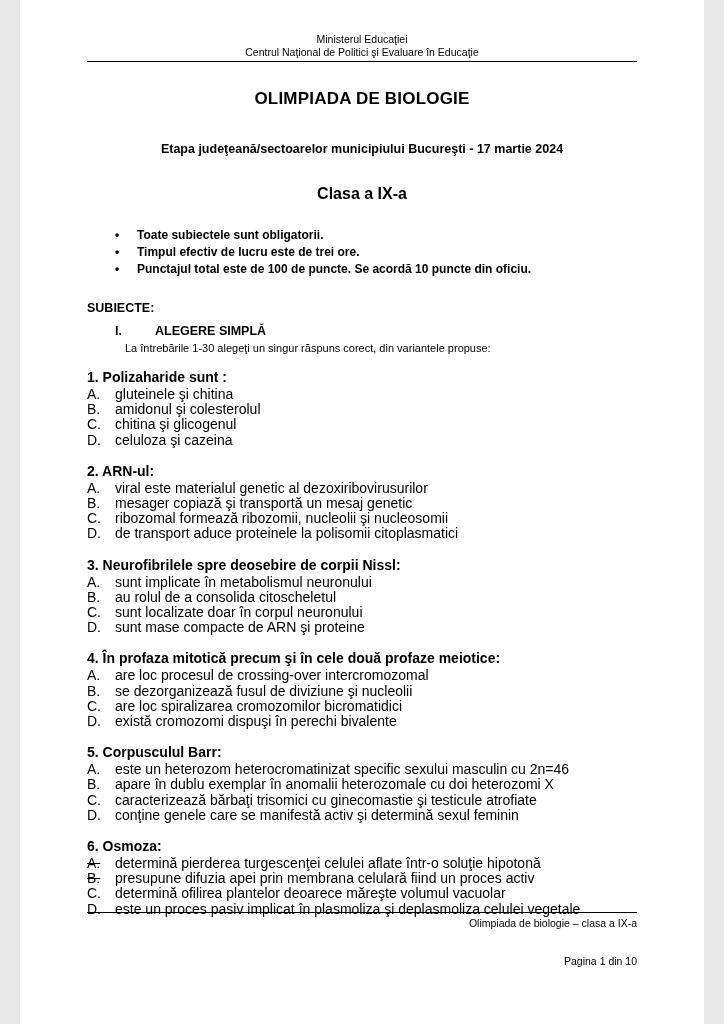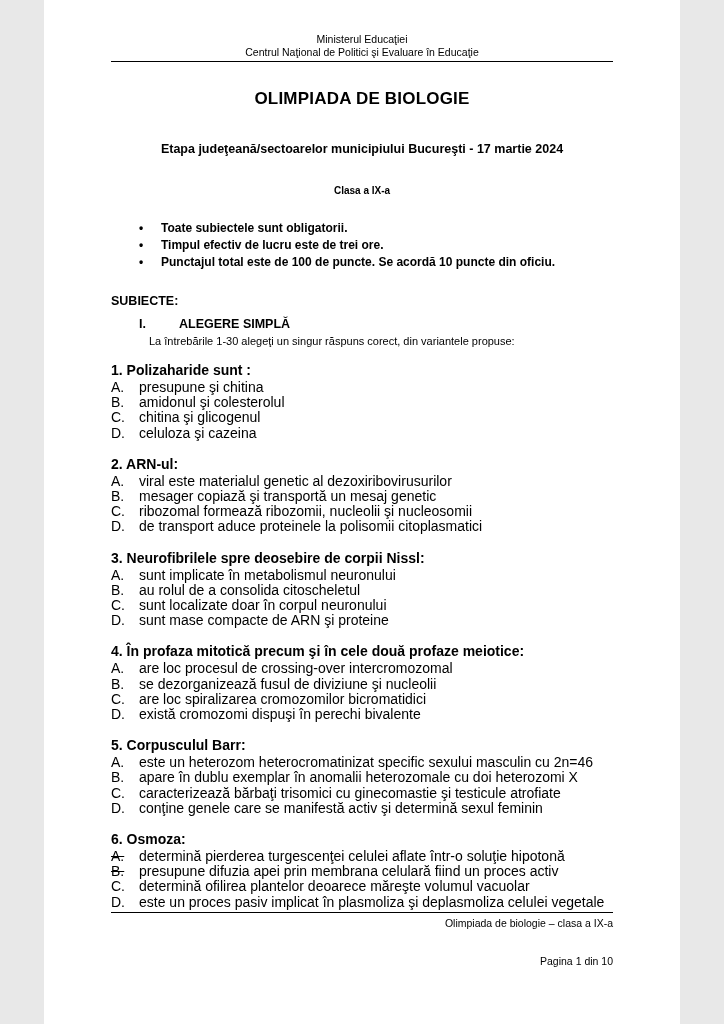--- a/index.html
+++ b/index.html
@@ -1,33 +1,33 @@
 <!DOCTYPE html>
 <html><head>
 <meta charset="utf-8">
 <style>
   * { margin: 0; padding: 0; box-sizing: border-box; }
   html, body { background: #e8e8e8; }
   body { font-family: "Liberation Sans", sans-serif; color: #000; }
   .page {
     position: relative;
-    width: 636px;
+    width: 684px;
     height: 1024px;
     margin: 0 auto;
     background: #ffffff;
     overflow: hidden;
   }
   .content { padding: 33px 67px 0 67px; }
 
   .doc-header { text-align: center; font-size: 10.5px; line-height: 13px; }
   .rule { border: none; border-top: 1px solid #000; margin-top: 2px; }
 
   .title { text-align: center; font-size: 17px; font-weight: bold; margin-top: 27px; letter-spacing: 0.2px; }
   .subtitle { text-align: center; font-size: 12.5px; font-weight: bold; margin-top: 33px; }
-  .class-line { text-align: center; font-size: 10px; font-weight: bold; margin-top: 29px; }
+  .class-line { text-align: center; font-size: 16px; font-weight: bold; margin-top: 29px; }
 
   .bullets { margin-top: 24px; font-weight: bold; font-size: 12px; list-style: none; }
   .bullets li { position: relative; padding-left: 50px; line-height: 17px; }
   .bullets li::before { content: "\2022"; position: absolute; left: 28px; }
 
   .subjects { font-weight: bold; font-size: 12.5px; margin-top: 23px; }
   .section-line { font-weight: bold; font-size: 12.5px; margin-top: 9px; padding-left: 28px; }
   .section-line .numeral { display: inline-block; width: 40px; }
   .instruction { font-size: 11px; margin-top: 4px; padding-left: 38px; }
 
@@ -74,21 +74,21 @@
     </div>
 
     <div class="instruction">La întrebările 1-30 alegeţi un singur răspuns corect, din variantele propuse:</div>
 
     <div id="questions">
   <div class="question">
     <div class="stem">1. Polizaharide sunt :</div>
     <div>
             <div class="opt">
               <span class="opt-letter">A.</span>
-              <span class="opt-text">presupune şi chitina</span>
+              <span class="opt-text">gluteinele şi chitina</span>
             </div>
             <div class="opt">
               <span class="opt-letter">B.</span>
               <span class="opt-text">amidonul şi colesterolul</span>
             </div>
             <div class="opt">
               <span class="opt-letter">C.</span>
               <span class="opt-text">chitina şi glicogenul</span>
             </div>
             <div class="opt">

